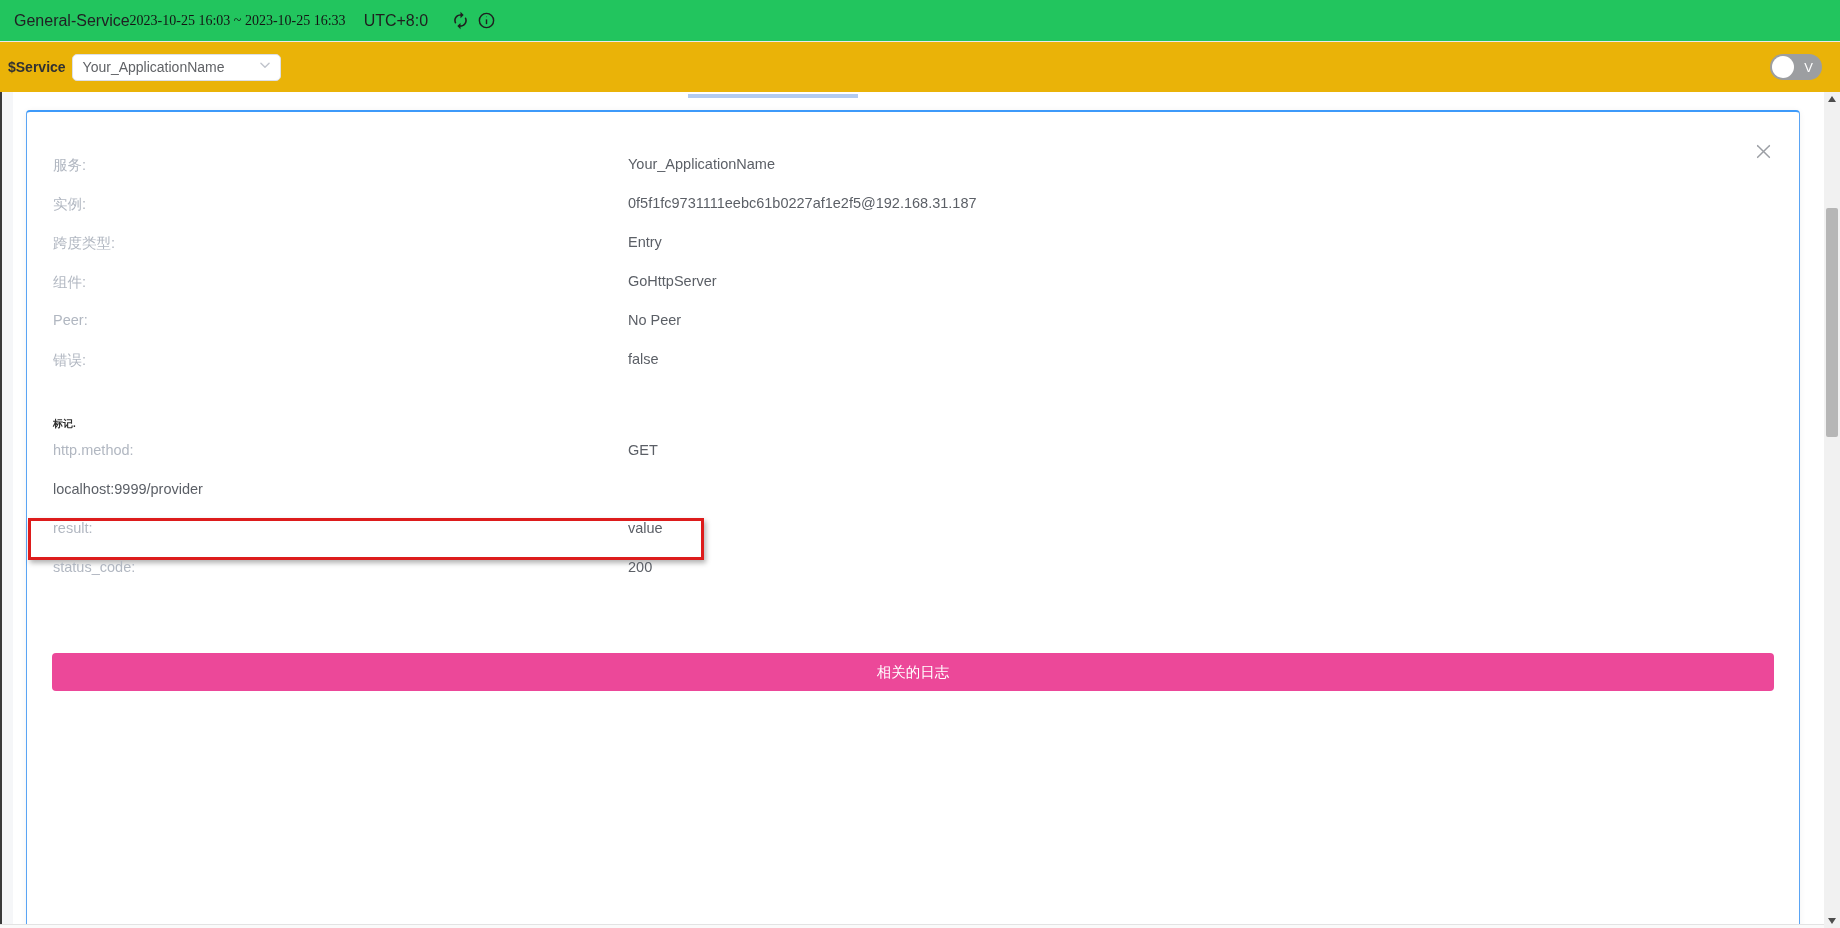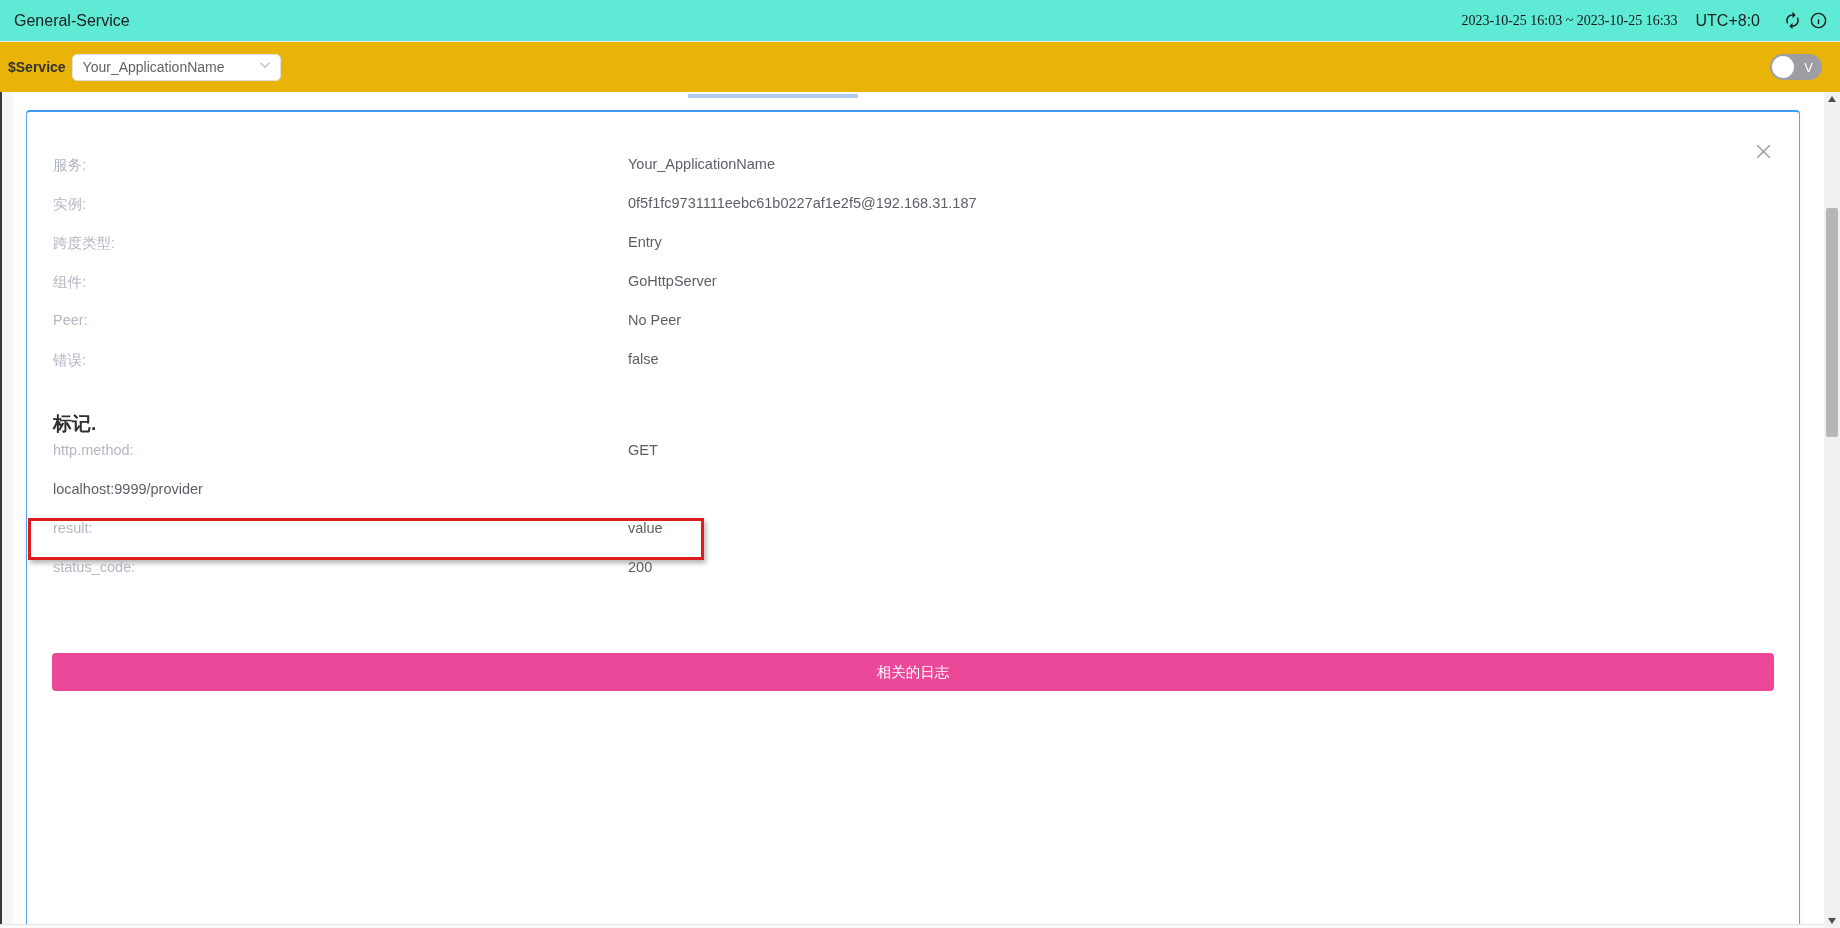--- a/index.html
+++ b/index.html
@@ -1,21 +1,21 @@
 <!DOCTYPE html>
 <html><head>
 <meta charset="utf-8">
 <style>
   * { margin:0; padding:0; box-sizing:border-box; }
   html,body { width:1840px; height:928px; overflow:hidden; background:#fff;
               font-family:"Liberation Sans", sans-serif; }
 
   
-  .header { height:42px; background:#5eead4; border-bottom:1px solid #e8eaed;
-            display:flex; align-items:center; justify-content:space-between;
+  .header { height:42px; background:#22c55e; border-bottom:1px solid #e8eaed;
+            display:flex; align-items:center; 
             padding:0 12px 0 14px; }
   .title { font-size:16px; font-weight:500; color:#202124; }
   .header-right { display:flex; align-items:center; }
   .time-range { font-family:"Liberation Serif", serif; font-size:14px; color:#141414; margin-right:18px; }
   .tz { font-size:16px; color:#1f1f1f; margin-right:16px; }
   .hicon { width:20px; height:20px; display:flex; align-items:center; justify-content:center;
            margin-left:6px; cursor:pointer; }
 
   
   .toolbar { height:50px; background:#eab308; display:flex; align-items:center;
@@ -44,21 +44,21 @@
            background:#fff; border:1px solid #5aa4f4; border-top:2px solid #3d9afa;
            border-radius:4px 4px 0 0; box-shadow:0 1px 6px rgba(0,0,0,0.06); }
   .close-btn { position:absolute; top:30px; right:27px; width:18px; height:18px; cursor:pointer;
                display:flex; align-items:center; justify-content:center; }
 
   .rows { margin-top:44px; }
   .row { position:relative; height:39px; display:flex; align-items:flex-start; padding-left:26px; }
   .lbl { width:575px; font-size:14.5px; color:#b1b7c1; flex:none; }
   .val { font-size:14.5px; color:#5b5f66; }
   .tags-title { margin-top:16px; height:36px; display:flex; align-items:center; padding-left:26px;
-                font-size:19px; font-weight:bold; color:#2f2f2f; }
+                font-size:10px; font-weight:bold; color:#2f2f2f; }
   .red-frame { position:absolute; left:1px; top:-2px; width:676px; height:42px;
                border:3px solid #dd1c1c; box-shadow:2px 3px 5px rgba(0,0,0,0.3);
                pointer-events:none; }
   .logs-btn { margin:55px 0 0 25px; width:1722px; height:38px; background:#ec4899; border:none;
               border-radius:4px; color:#fff; font-size:14.5px; text-align:center; line-height:38px;
               cursor:pointer; font-family:"Liberation Sans", sans-serif; }
 
   
   .scrollbar { position:absolute; right:0; top:92px; bottom:0; width:16px; background:#f1f1f1; }
   .sb-arrow { position:absolute; left:0; width:16px; height:14px; display:flex;

